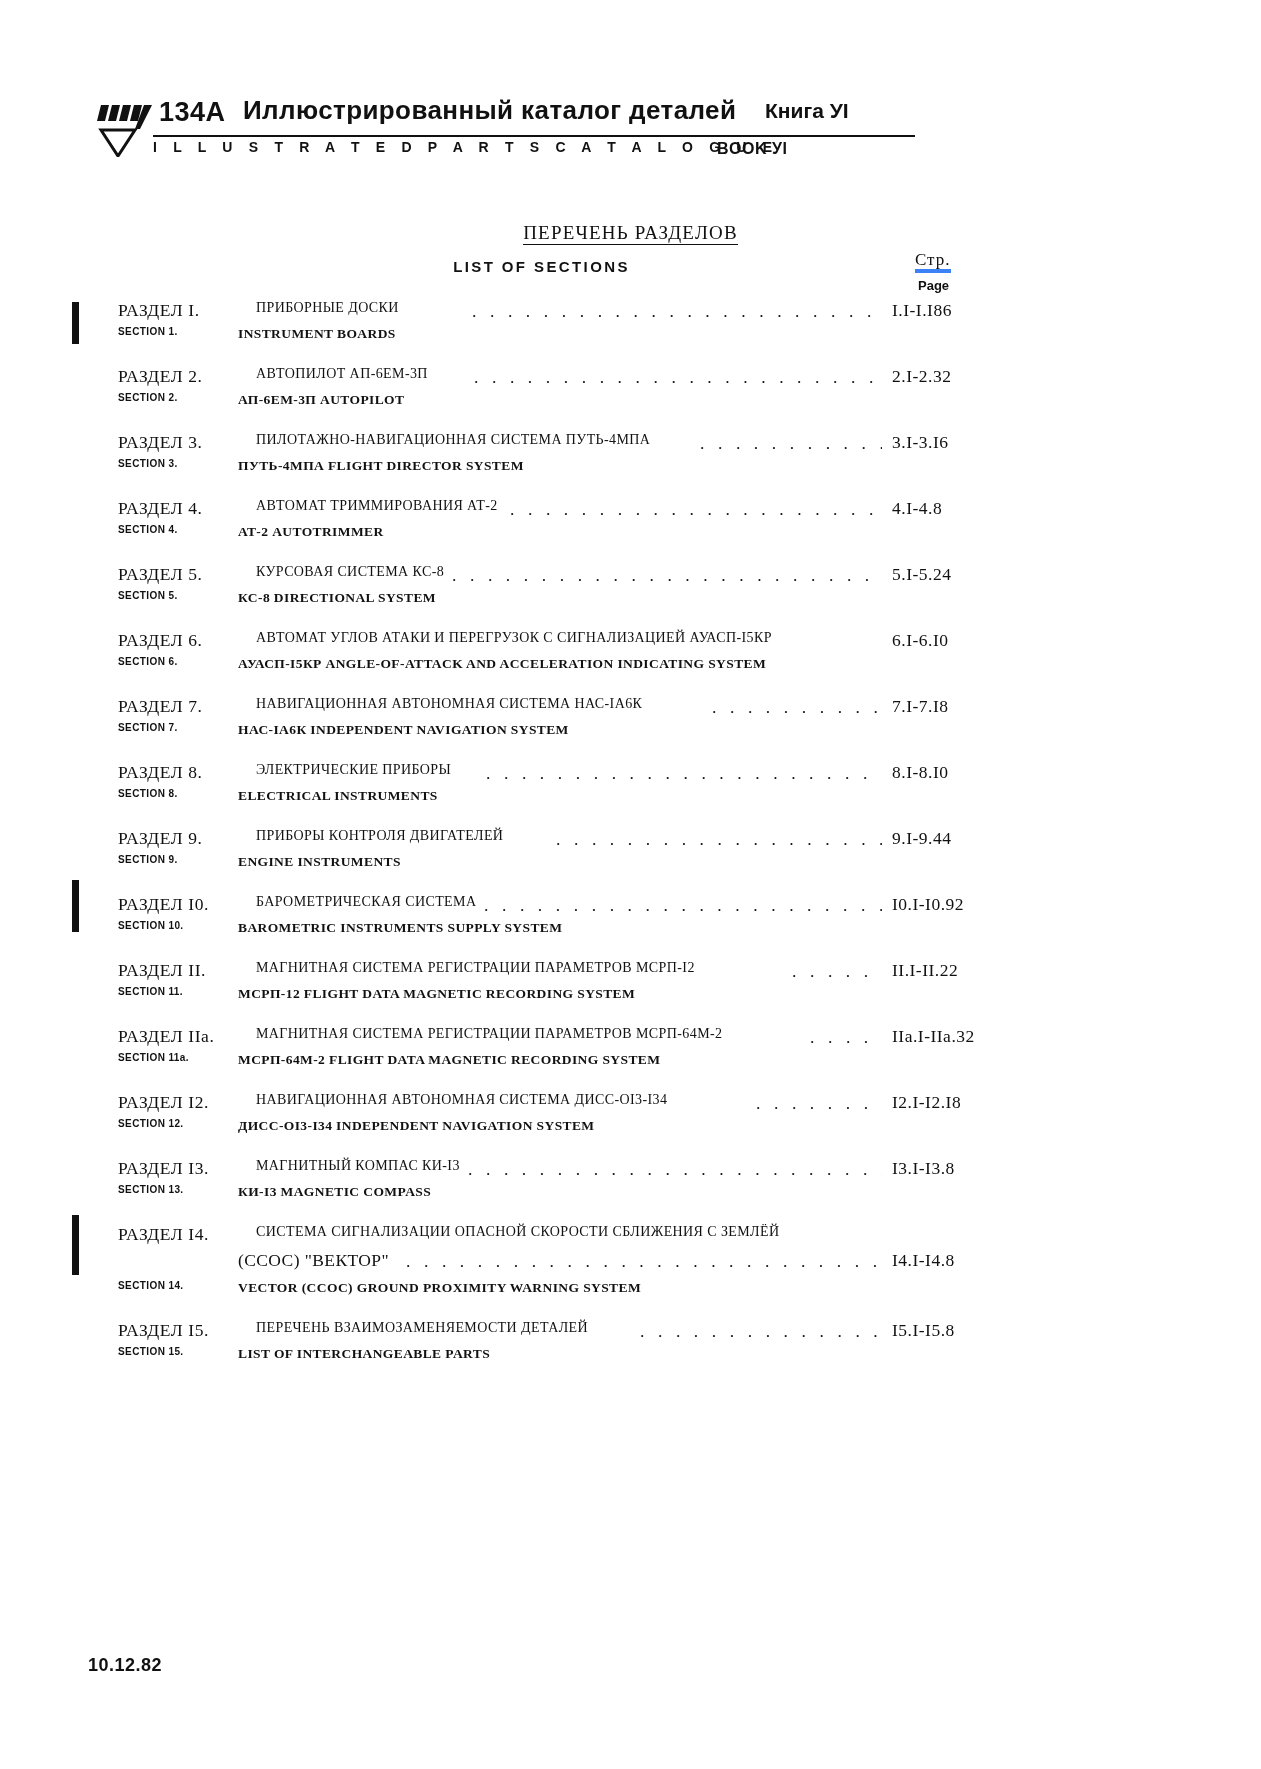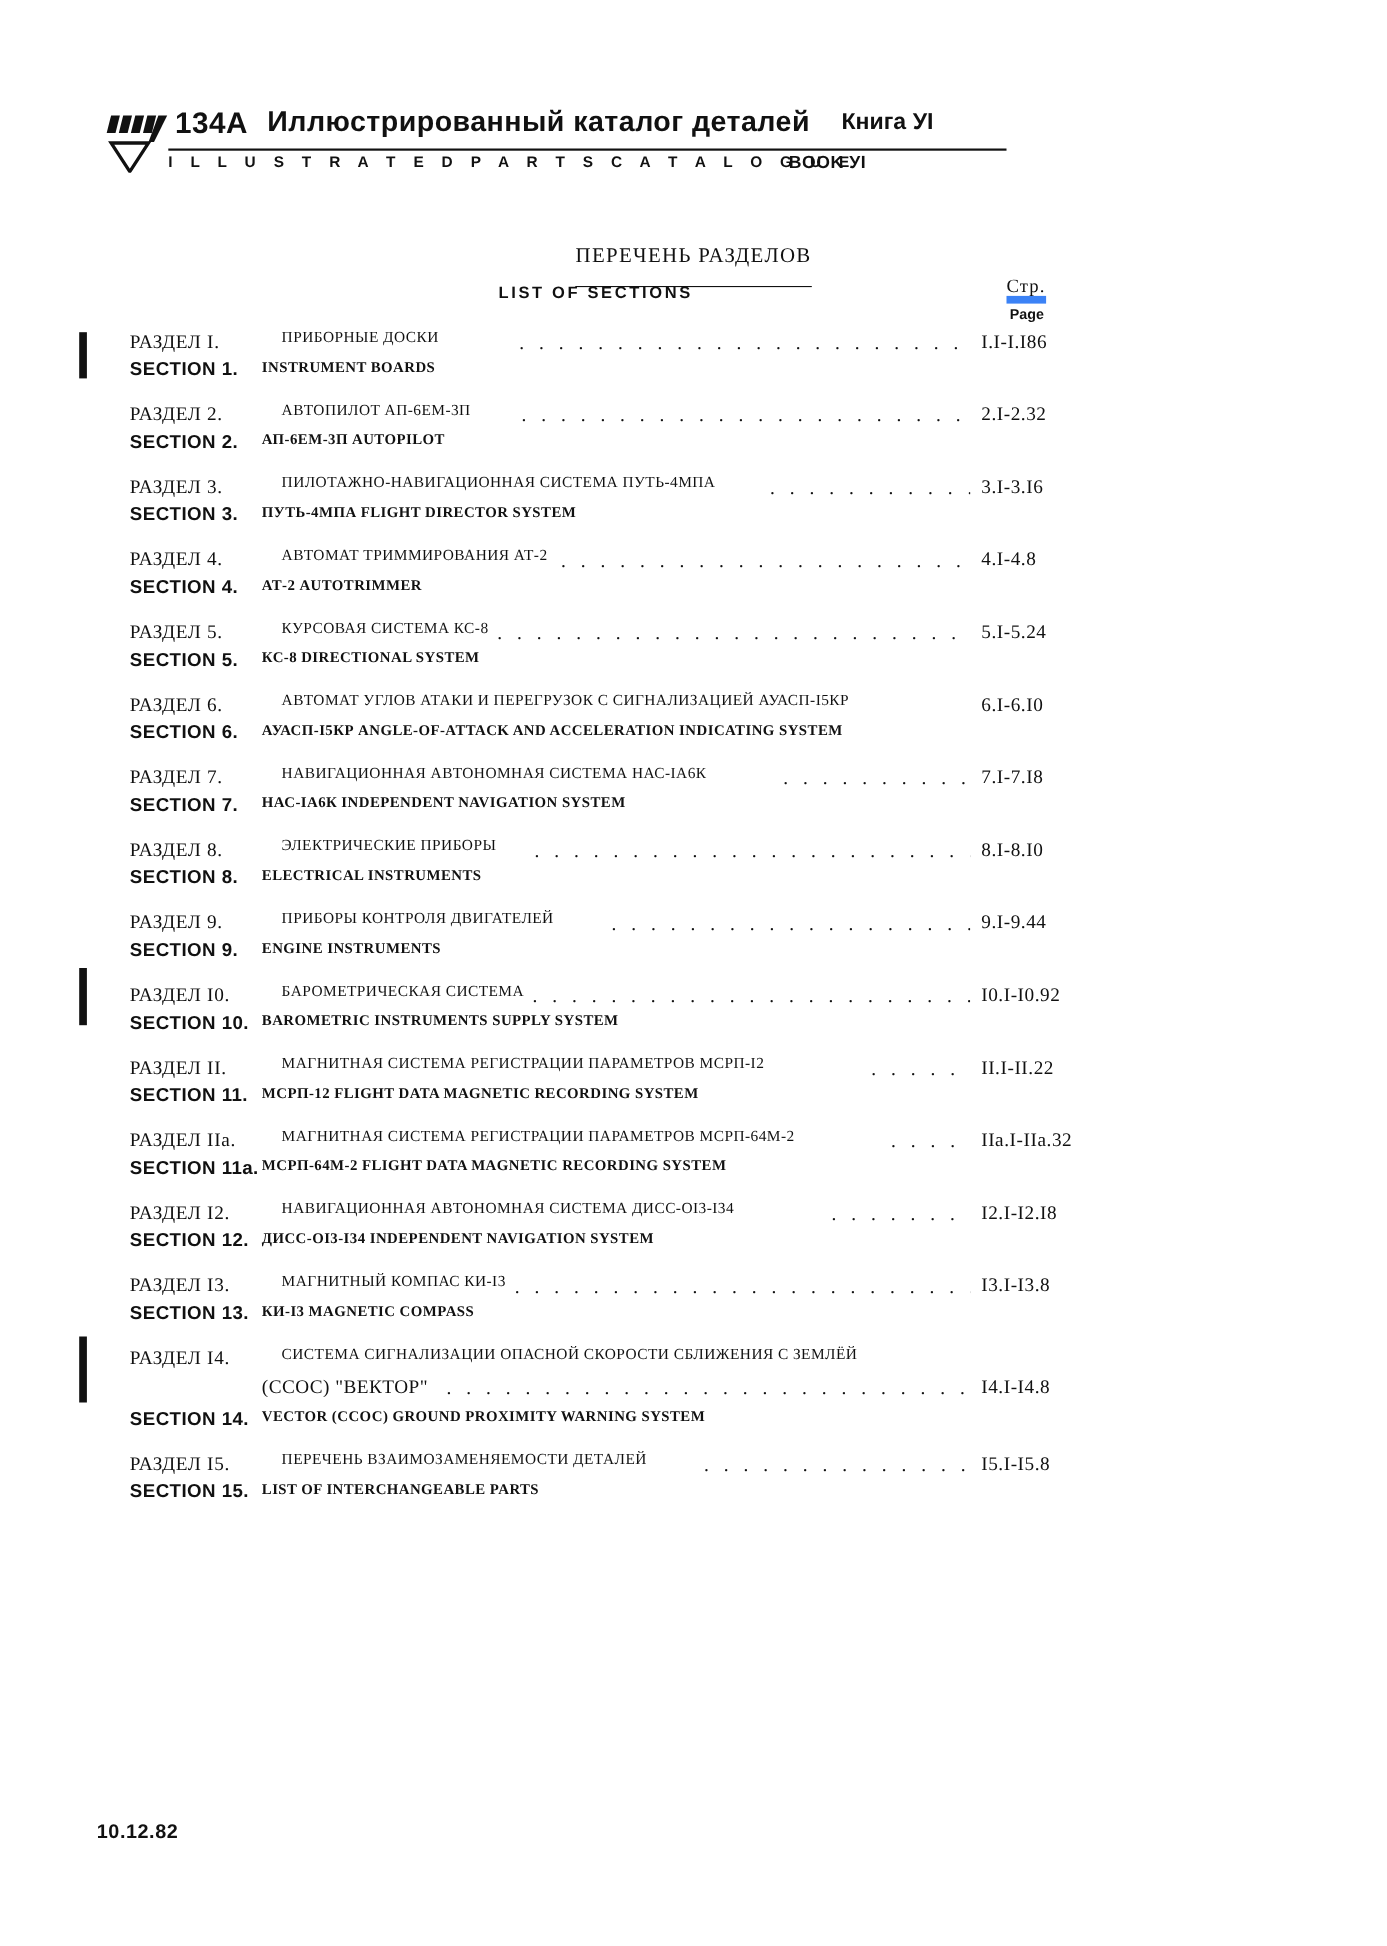--- a/index.html
+++ b/index.html
@@ -101,42 +101,42 @@
   
   .doc-title-ru {
     position: absolute;
     left: 0; top: 222px;
     width: 1261px;
     text-align: center;
     font-family: "Liberation Serif", serif;
     font-size: 19px;
     letter-spacing: 1.2px;
   }
-  .doc-title-ru span { border-bottom: 1px solid #111; padding-bottom: 17px; }
+  .doc-title-ru span { border-bottom: 1px solid #111; padding-bottom: 1px; }
 
   .doc-title-en {
     position: absolute;
     left: 0; top: 258px;
     width: 1083px;
     text-align: center;
     font-family: "Liberation Sans", sans-serif;
     font-size: 15px;
     font-weight: 700;
     letter-spacing: 2.4px;
   }
 
   .page-col-ru {
     position: absolute;
     left: 915px;
     top: 250px;
     font-family: "Liberation Serif", serif;
     font-size: 17px;
     letter-spacing: 1px;
   }
-  .page-col-ru span { border-bottom: 7px solid #3b82f6; }
+  .page-col-ru span { border-bottom: 4px solid #3b82f6; }
   .page-col-en {
     position: absolute;
     left: 918px;
     top: 278px;
     font-family: "Liberation Sans", sans-serif;
     font-size: 13px;
     font-weight: 700;
   }
 
   
@@ -194,21 +194,21 @@
   }
   .row-en {
     position: relative;
     height: 24px;
   }
   .en-label {
     position: absolute;
     left: 118px;
     top: 0;
     font-family: "Liberation Sans", sans-serif;
-    font-size: 17px;
+    font-size: 10px;
     font-weight: 700;
     letter-spacing: 0.4px;
     white-space: nowrap;
   }
   .en-name {
     position: absolute;
     left: 238px;
     top: 0;
     font-family: Liberation Serif, serif;
     font-size: 13.5px;

